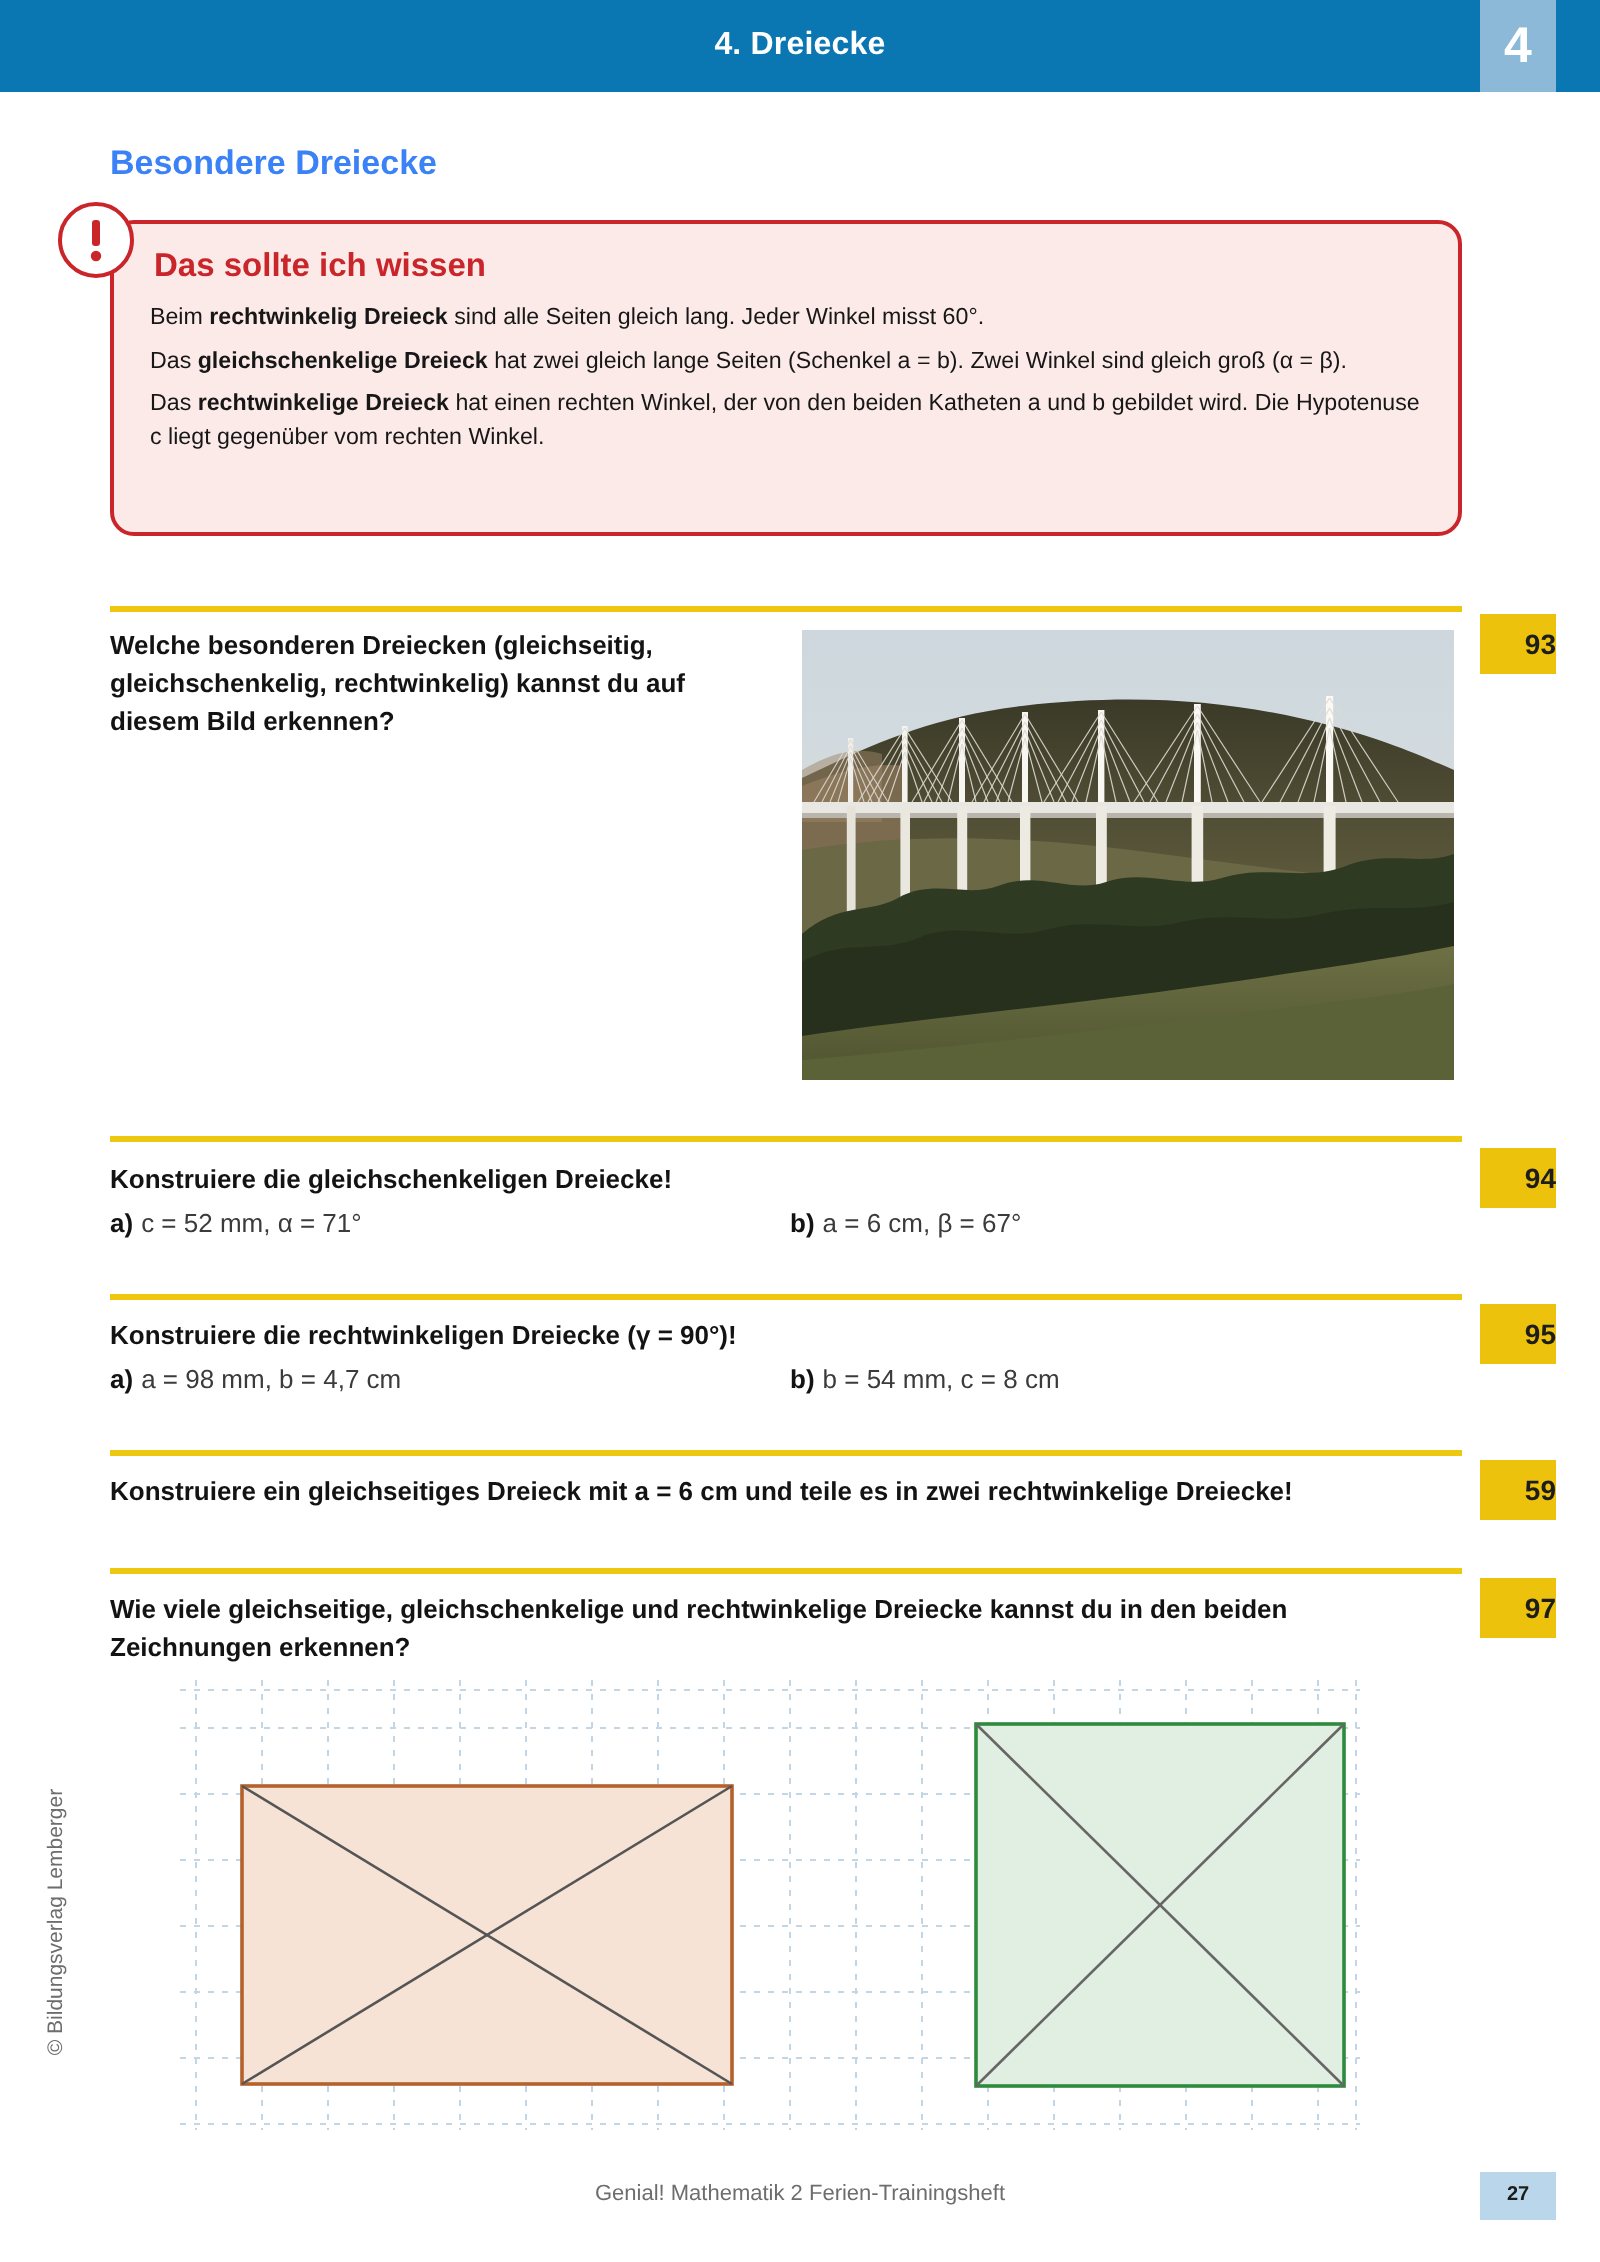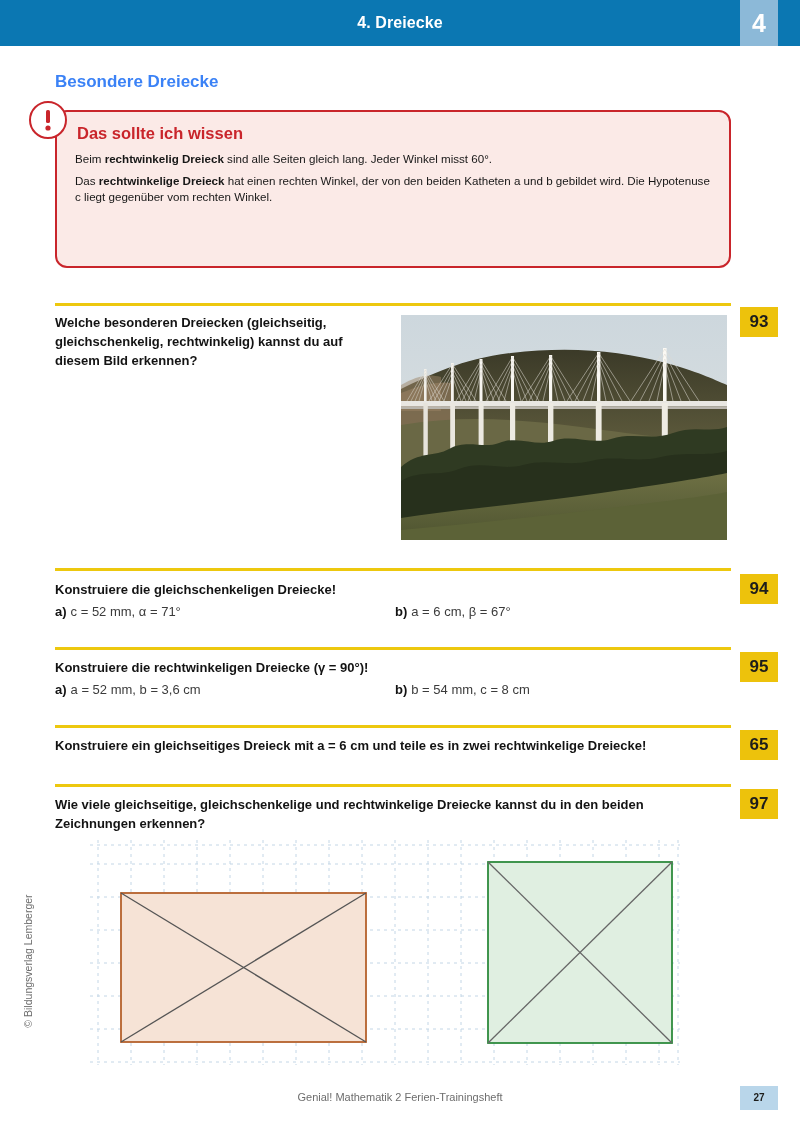--- a/index.html
+++ b/index.html
@@ -109,24 +109,24 @@
     height: 2.6px;
     background: #edc80e;
   }
   .badge {
     position: absolute;
     left: 740px;
     width: 38px;
     height: 30px;
     background: #edc20c;
     color: #1d1d1b;
-    font-size: 17px;
+    font-size: 14px;
     font-weight: bold;
     line-height: 30px;
-    text-align: center;
+    text-align: right;
   }
   .ex-title {
     position: absolute;
     left: 55px;
     font-size: 13px;
     font-weight: bold;
     color: #131313;
     line-height: 19px;
   }
   .ex-item {
@@ -206,20 +206,23 @@
   <div class="header-title">4. Dreiecke</div>
   <div class="chapter-box">4</div>
 </div>
 
 <div class="section-heading">Besondere Dreiecke</div>
 
 <div class="know-box">
   <div class="know-title">Das sollte ich wissen</div>
   <div class="know-p">
     <span>Beim </span><b>rechtwinkelig Dreieck</b><span> sind alle Seiten gleich lang. Jeder Winkel misst 60°.</span>
+  </div>
+  <div class="know-p">
+    <span>Das </span><b>gleichschenkelige Dreieck</b><span> hat zwei gleich lange Seiten (Schenkel a = b). Zwei Winkel sind gleich groß (α = β).</span>
   </div>
   <div class="know-p">
     <span>Das </span><b>rechtwinkelige Dreieck</b><span> hat einen rechten Winkel, der von den beiden Katheten a und b gebildet wird. Die Hypotenuse c liegt gegenüber vom rechten Winkel.</span>
   </div>
 </div>
 
 <div class="warn-icon">
   <svg width="34" height="34" viewBox="0 0 34 34">
     <rect x="15" y="7" width="4" height="13" rx="1.6" fill="#c9252b"></rect>
     <circle cx="17" cy="25" r="2.6" fill="#c9252b"></circle>
@@ -370,28 +373,28 @@
   <b>a)</b><span>c = 52 mm, α = 71°</span>
 </div>
 <div class="ex-item" style="left:395px; top:603px">
   <b>b)</b><span>a = 6 cm, β = 67°</span>
 </div>
 
 <div class="divider" style="top:647px"></div>
 <div class="badge" style="top:652px">95</div>
 <div class="ex-title" style="top:658px; width:660px">Konstruiere die rechtwinkeligen Dreiecke (γ = 90°)!</div>
 <div class="ex-item" style="left:55px; top:681px">
-  <b>a)</b><span>a = 52 mm, b = 3,6 cm</span>
+  <b>a)</b><span>a = 98 mm, b = 4,7 cm</span>
 </div>
 <div class="ex-item" style="left:395px; top:681px">
   <b>b)</b><span>b = 54 mm, c = 8 cm</span>
 </div>
 
 <div class="divider" style="top:725px"></div>
-<div class="badge" style="top:730px">65</div>
+<div class="badge" style="top:730px">59</div>
 <div class="ex-title" style="top:736px; width:672px">Konstruiere ein gleichseitiges Dreieck mit a = 6 cm und teile es in zwei rechtwinkelige Dreiecke!</div>
 
 <div class="divider" style="top:784px"></div>
 <div class="badge" style="top:789px">97</div>
 <div class="ex-title" style="top:795px; width:662px">Wie viele gleichseitige, gleichschenkelige und rechtwinkelige Dreiecke kannst du in den beiden Zeichnungen erkennen?</div>
 
 <div class="figure">
   <svg width="625" height="232" viewBox="0 0 625 232">
 
     <g stroke="#c3d6e6" stroke-width="1" stroke-dasharray="3 4">

